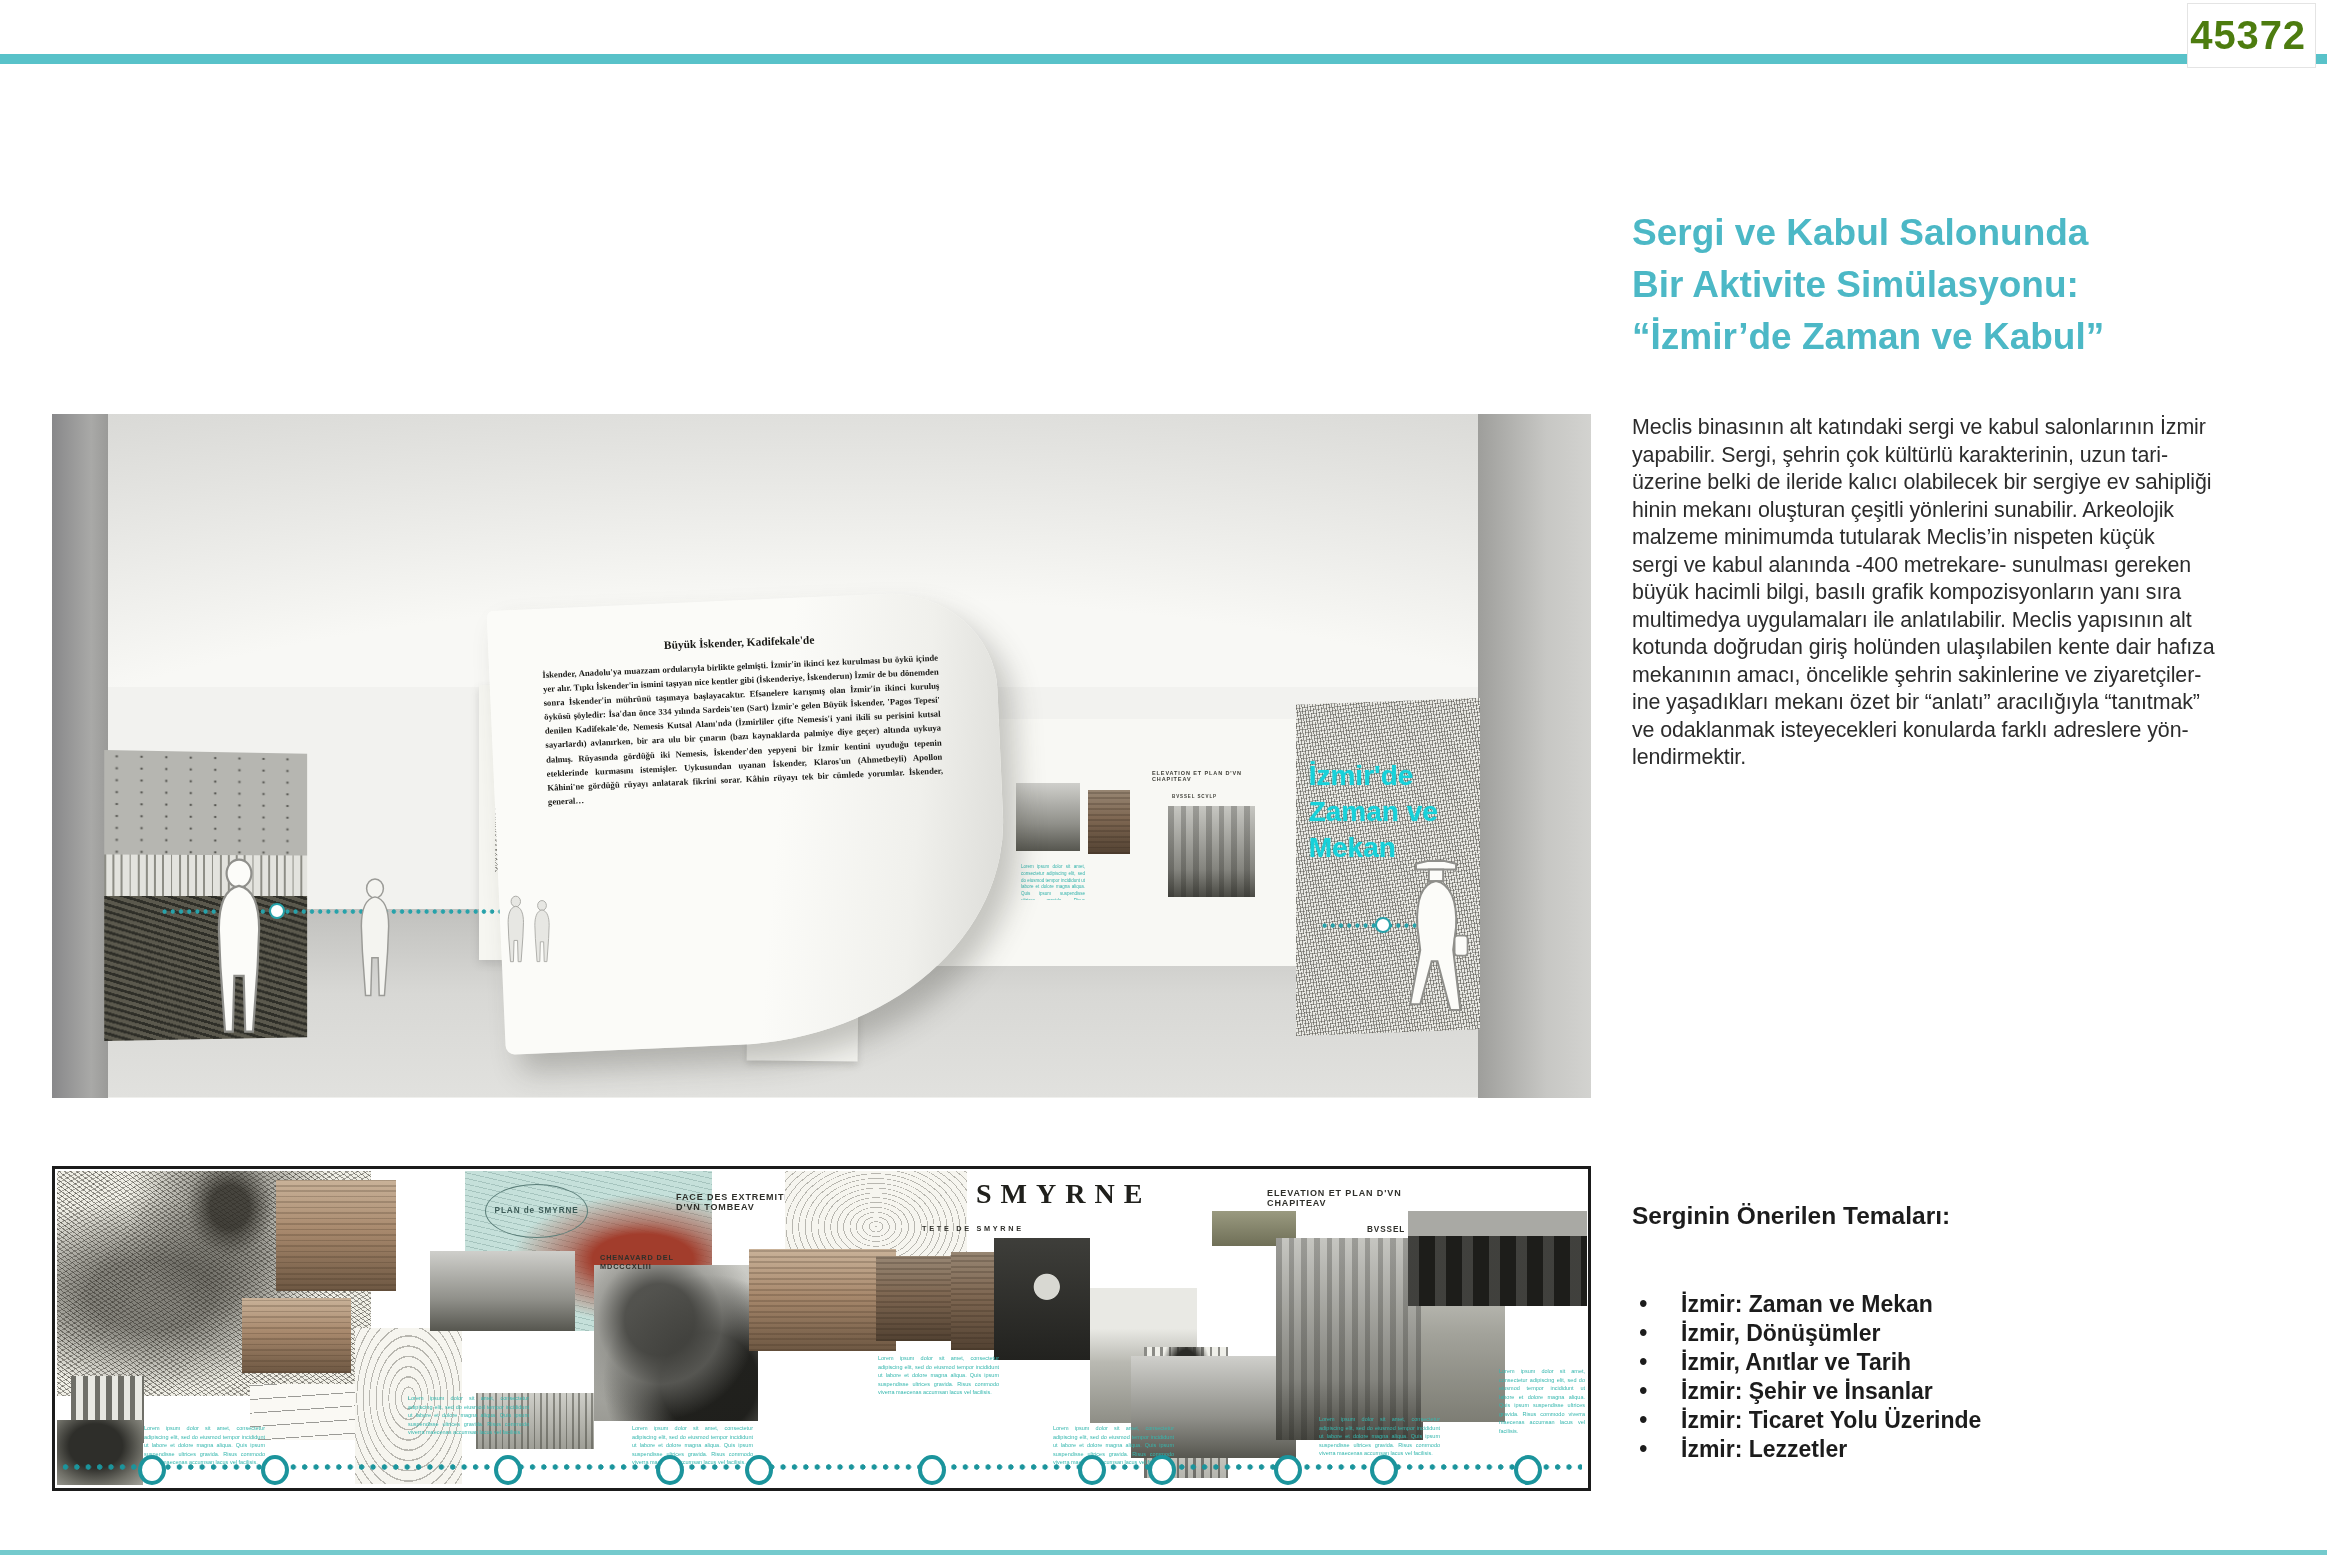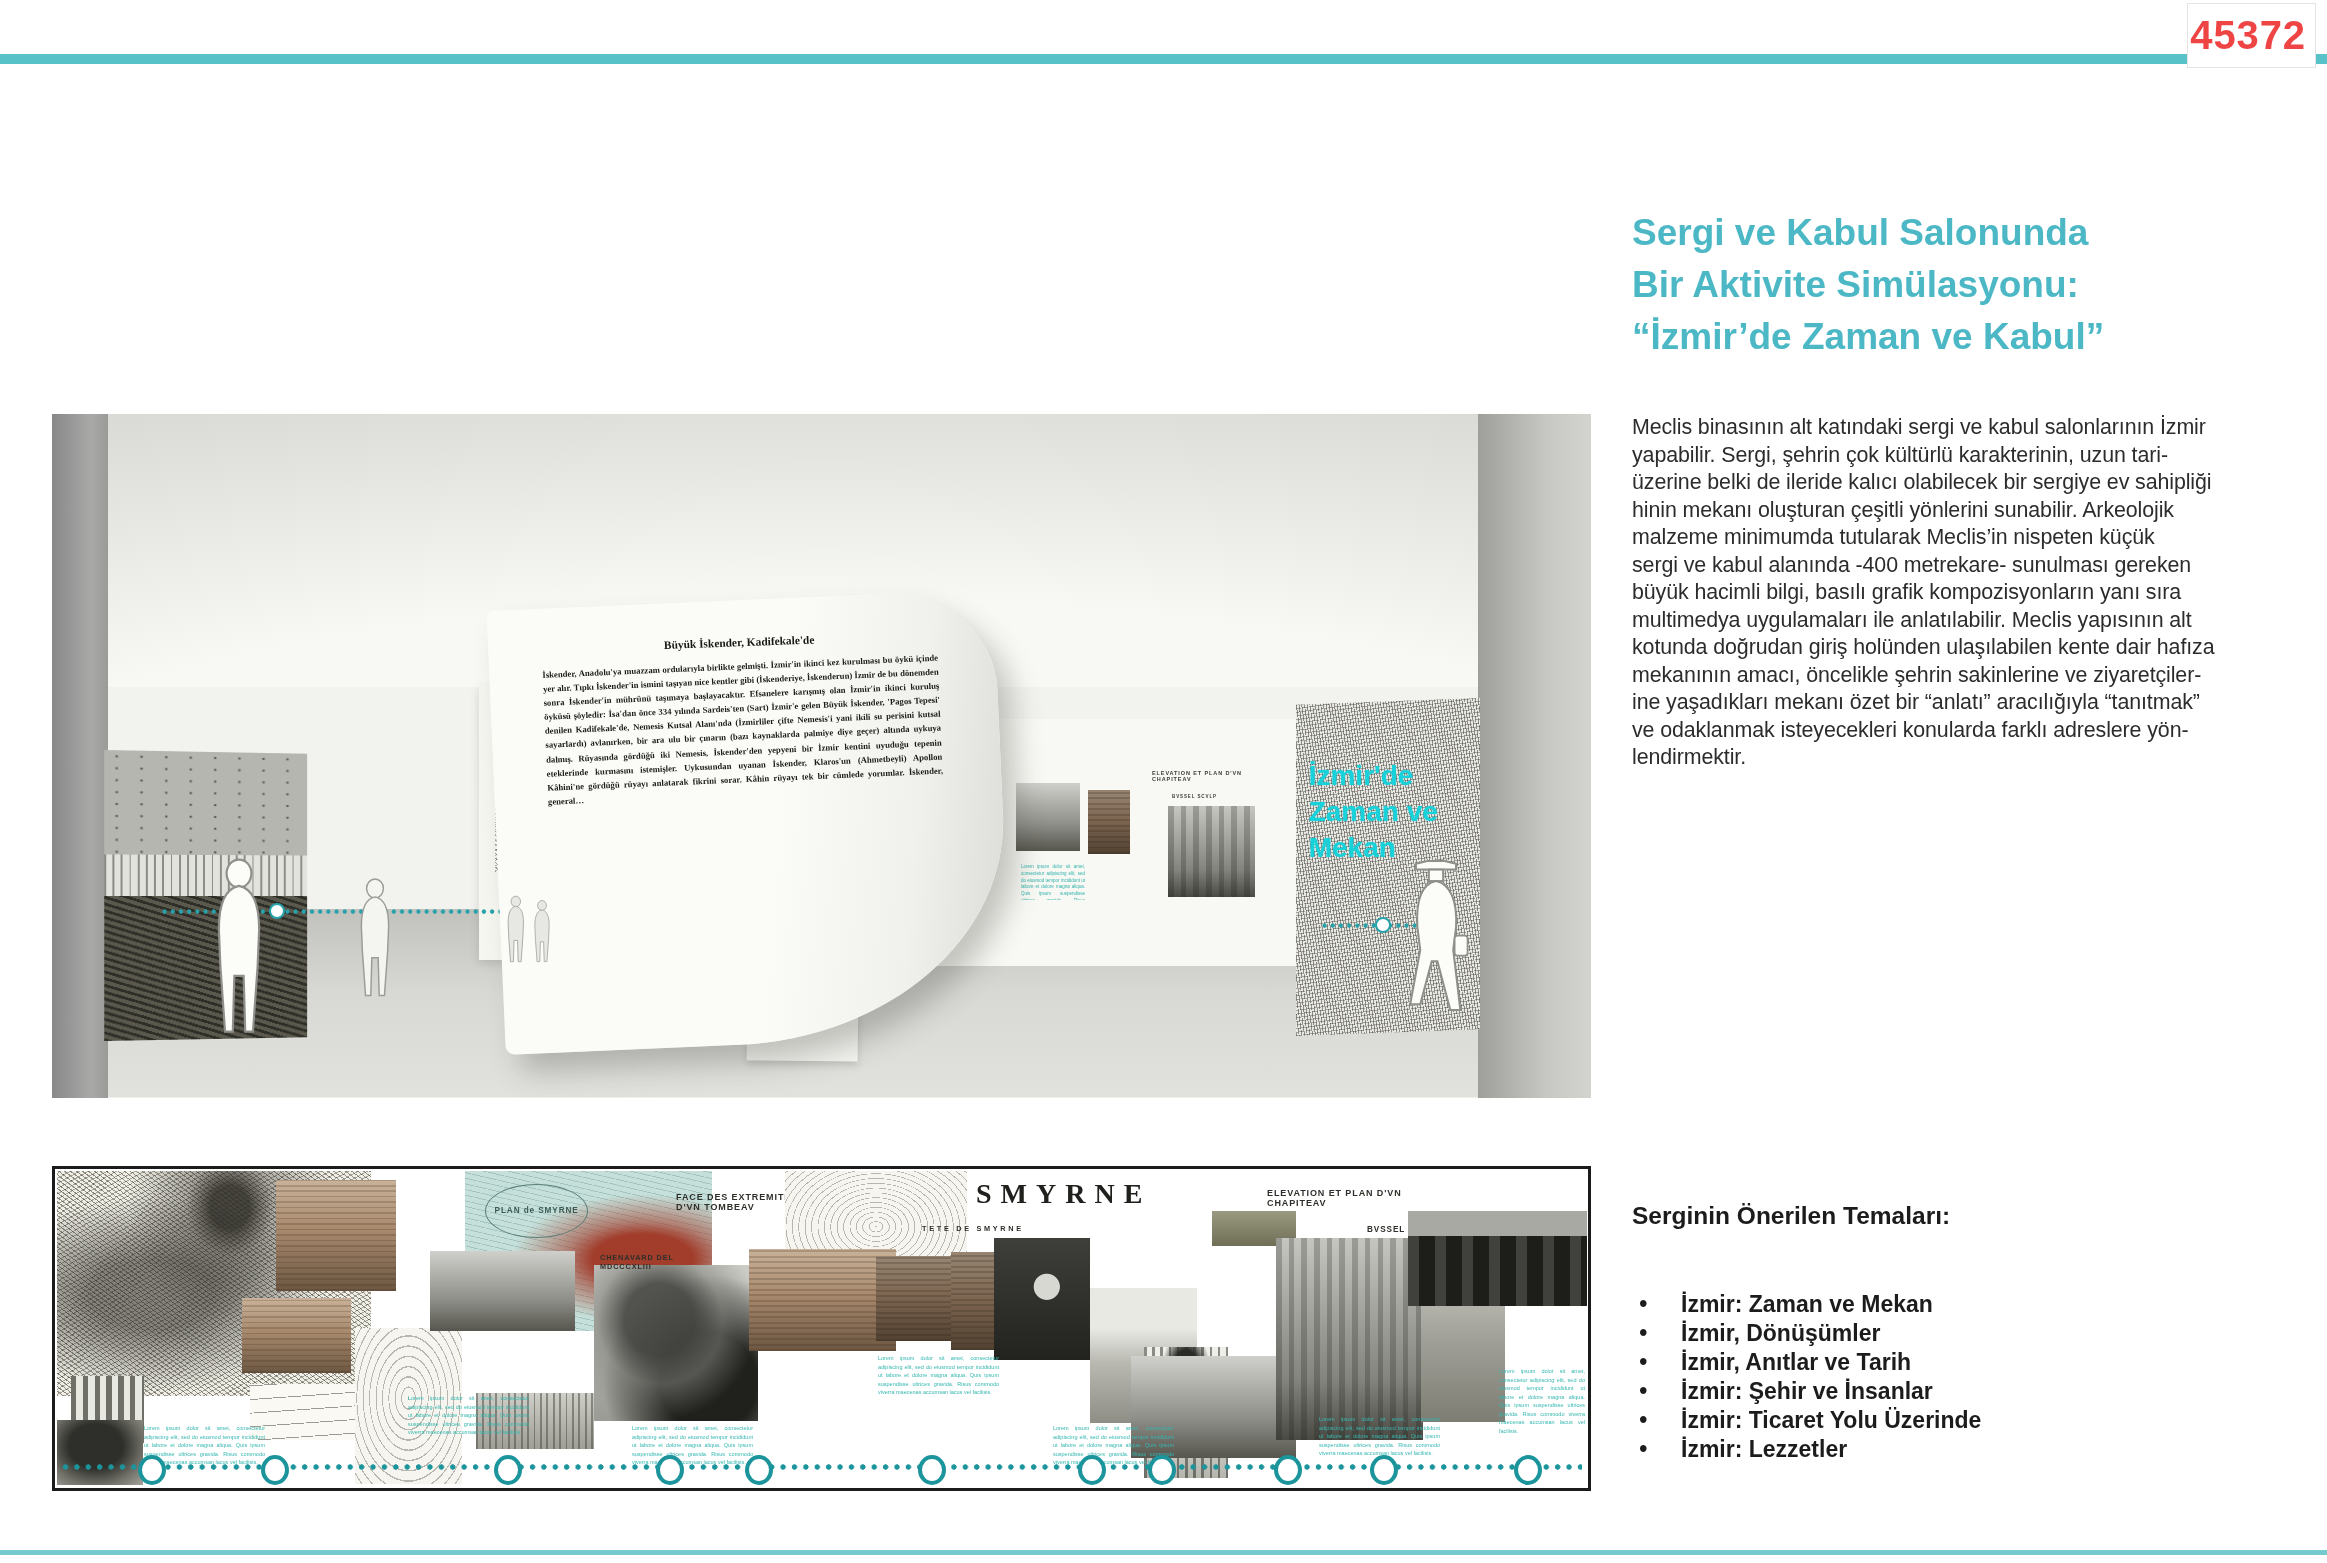--- a/index.html
+++ b/index.html
@@ -4,21 +4,21 @@
 <style>
   html,body{margin:0;padding:0;background:#fff;}
   .page{position:relative;width:2327px;height:1564px;background:#ffffff;
         font-family:"Liberation Sans",sans-serif;overflow:hidden;}
 
   
   .topbar{position:absolute;left:0;top:54px;width:2327px;height:10px;background:#58c2c9;}
   .numbox{position:absolute;left:2187px;top:2.7px;width:129px;height:65px;background:#fff;
           border:1.8px solid #e4e4e4;box-sizing:border-box;display:flex;align-items:center;
           justify-content:flex-end;padding-right:9px;z-index:4;}
-  .numbox span{font-size:40px;font-weight:bold;color:#ef4444;letter-spacing:0.9px;}
+  .numbox span{font-size:40px;font-weight:bold;color:#4d7c0f;letter-spacing:0.9px;}
 
   
   .article{position:absolute;left:1632px;top:207px;width:664px;}
   .t-line{font-size:37px;font-weight:bold;color:#4cb8c6;line-height:52px;white-space:nowrap;}
   .body-text{margin-top:51px;}
   .b-line{font-size:21.4px;color:#2c2c2c;line-height:27.5px;white-space:nowrap;letter-spacing:-0.1px;}
 
   
   .render{position:absolute;left:52px;top:414px;width:1539px;height:684px;background:#efefec;overflow:hidden;}
   .ceiling{position:absolute;left:-82px;top:-55px;width:1709px;height:427px;

